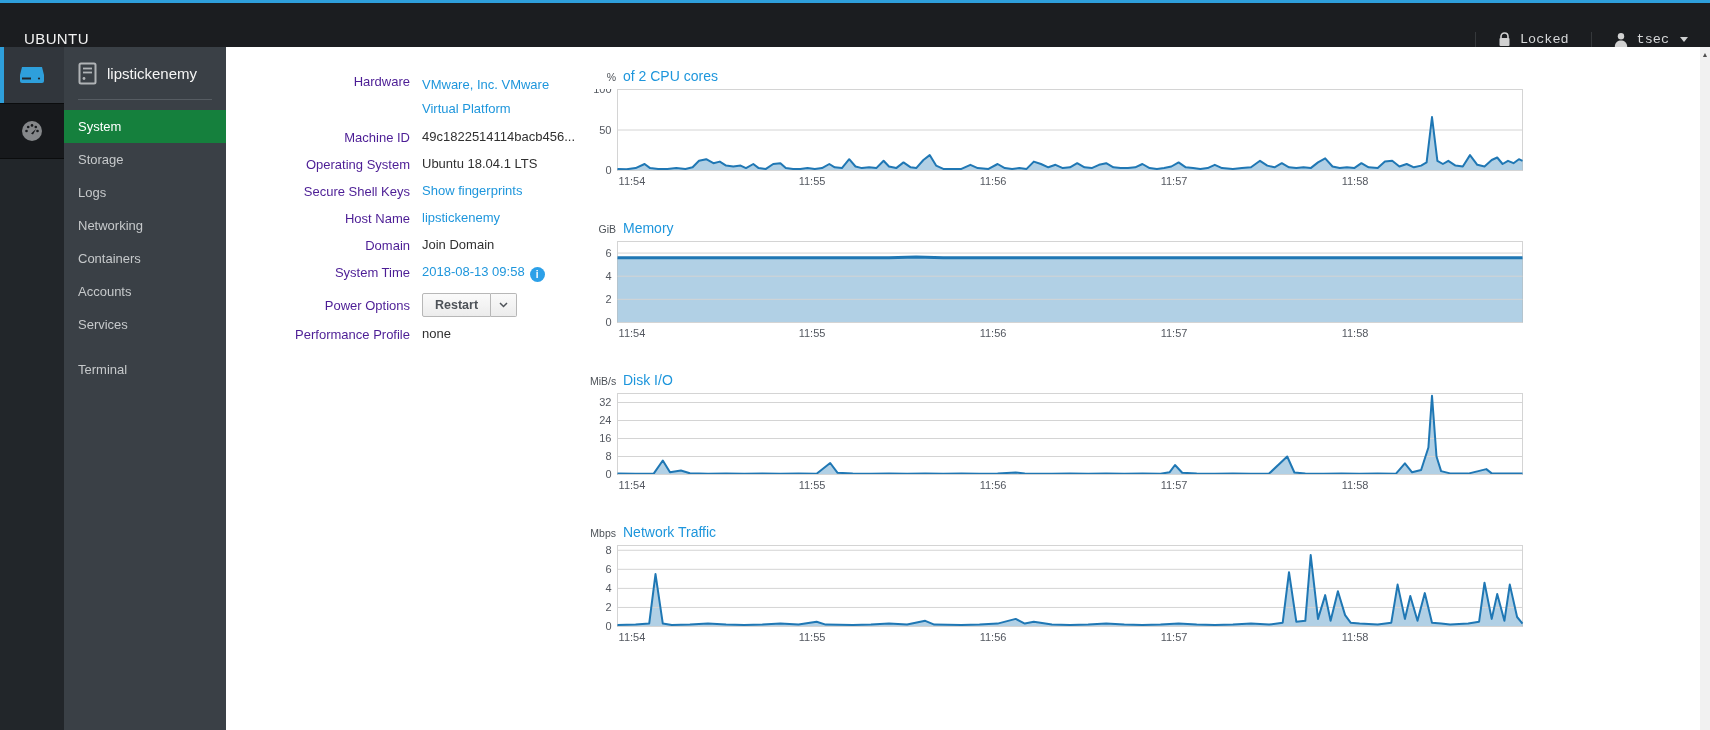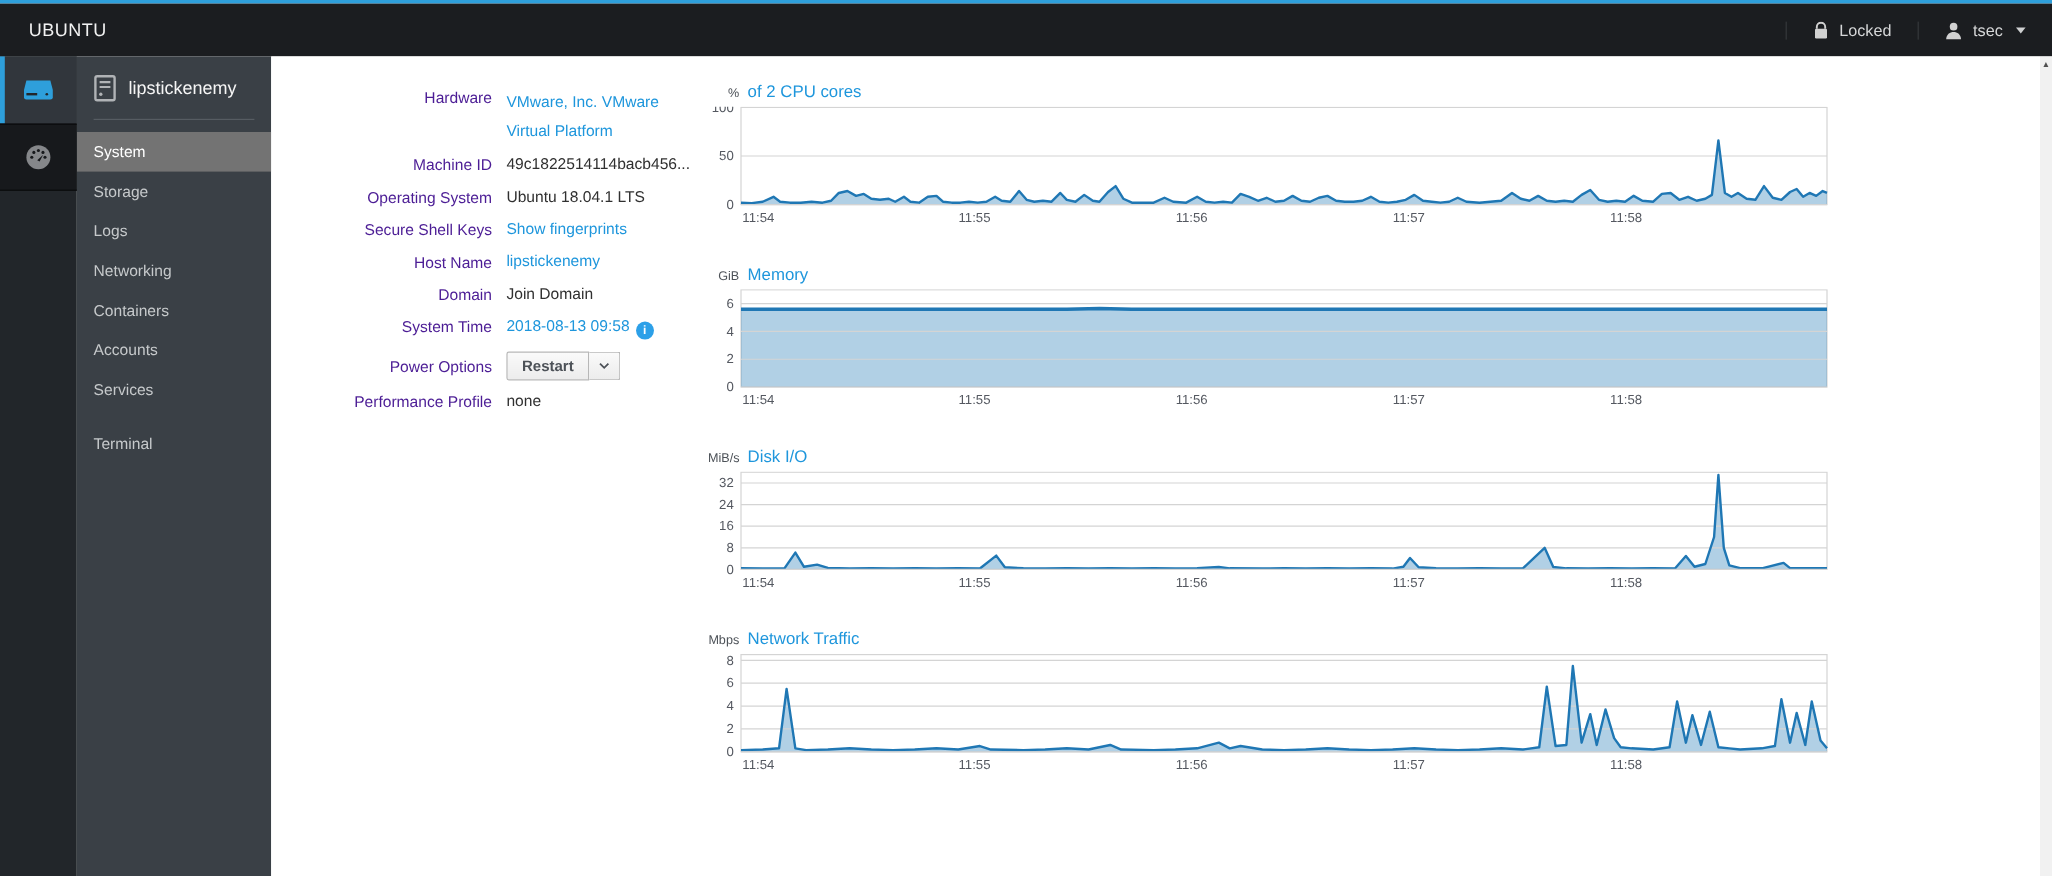--- a/index.html
+++ b/index.html
@@ -10,40 +10,40 @@
     background:#ffffff; font-size:13px; color:#333;
   }
   :root {
     --accent:#2e9fdb; --link:#1e96dc; --chart-line:#1f77b4;
     --navbar:#1b1d20; --rail:#22262a; --sidebar:#3a4046;
   }
   
   .topline { height:3px; background:var(--accent); }
   .topbar {
     height:44px; background:var(--navbar); color:#d6d7d8;
-    display:flex; align-items:center; justify-content:space-between;
+    display:flex; align-items:flex-end; justify-content:space-between;
   }
   .brand { display:flex; align-items:center; padding:0 24px; font-size:15px; color:#f2f2f2; letter-spacing:.4px; }
   .topbar-right { display:flex; align-items:stretch; }
-  .topbar-item { display:flex; align-items:center; gap:9px; padding:0 22px; border-left:1px solid #35383b; cursor:pointer; font-size:13.5px; }
+  .topbar-item { display:flex; align-items:center; gap:9px; padding:0 22px; border-left:1px solid #35383b; cursor:pointer; font-size:13.5px;font-family:Liberation Mono, monospace; }
   .caret-down { width:0; height:0; border-left:4px solid transparent; border-right:4px solid transparent; border-top:5px solid #cfd0d1; margin-left:2px; }
   
   .shell { display:flex; height:683px; }
   .rail { width:64px; background:var(--rail); flex-shrink:0; display:flex; flex-direction:column; }
   .rail-item { height:56px; display:flex; align-items:center; justify-content:center; cursor:pointer; position:relative; }
   .rail-item.selected { background:#31363c; }
   .rail-item.selected::before { content:""; position:absolute; left:0; top:0; bottom:0; width:4px; background:var(--accent); }
   .rail-item.dark { background:#17191c; border-top:1px solid #0b0c0d; border-bottom:1px solid #0b0c0d; }
   .sidebar { width:162px; background:var(--sidebar); flex-shrink:0; display:flex; flex-direction:column; }
   .host-header { display:flex; align-items:center; gap:10px; padding:15px 14px 14px 14px; color:#f5f5f5; font-size:15px; }
   .side-divider { height:1px; background:#565c62; margin:0 14px 0 14px; }
   ul.nav { list-style:none; margin:10px 0 0 0; padding:0; }
   ul.nav.secondary { margin-top:12px; }
   ul.nav li { padding:9px 14px; color:#c6c9cb; font-size:13px; cursor:pointer; }
-  ul.nav li.selected { background:#737373; color:#ffffff; }
+  ul.nav li.selected { background:#15803d; color:#ffffff; }
   
   .main { flex:1; background:#fff; display:flex; padding:21px 0 0 54px; overflow:hidden; }
   .details { width:310px; flex-shrink:0; padding-top:5px; }
   .detail-row { display:flex; margin-bottom:8px; min-height:19px; align-items:flex-start; }
   .detail-row.tall { align-items:center; min-height:27px; }
   .detail-label { width:130px; text-align:right; flex-shrink:0; margin-right:12px; color:#4c1d95; padding-top:1px; }
   .detail-value { color:#303030; white-space:nowrap; }
   .detail-value.wrap { white-space:normal; max-width:160px; line-height:1.85; }
   a.val-link { color:var(--link); text-decoration:none; cursor:pointer; }
   .val-action { color:#303030; cursor:pointer; }

